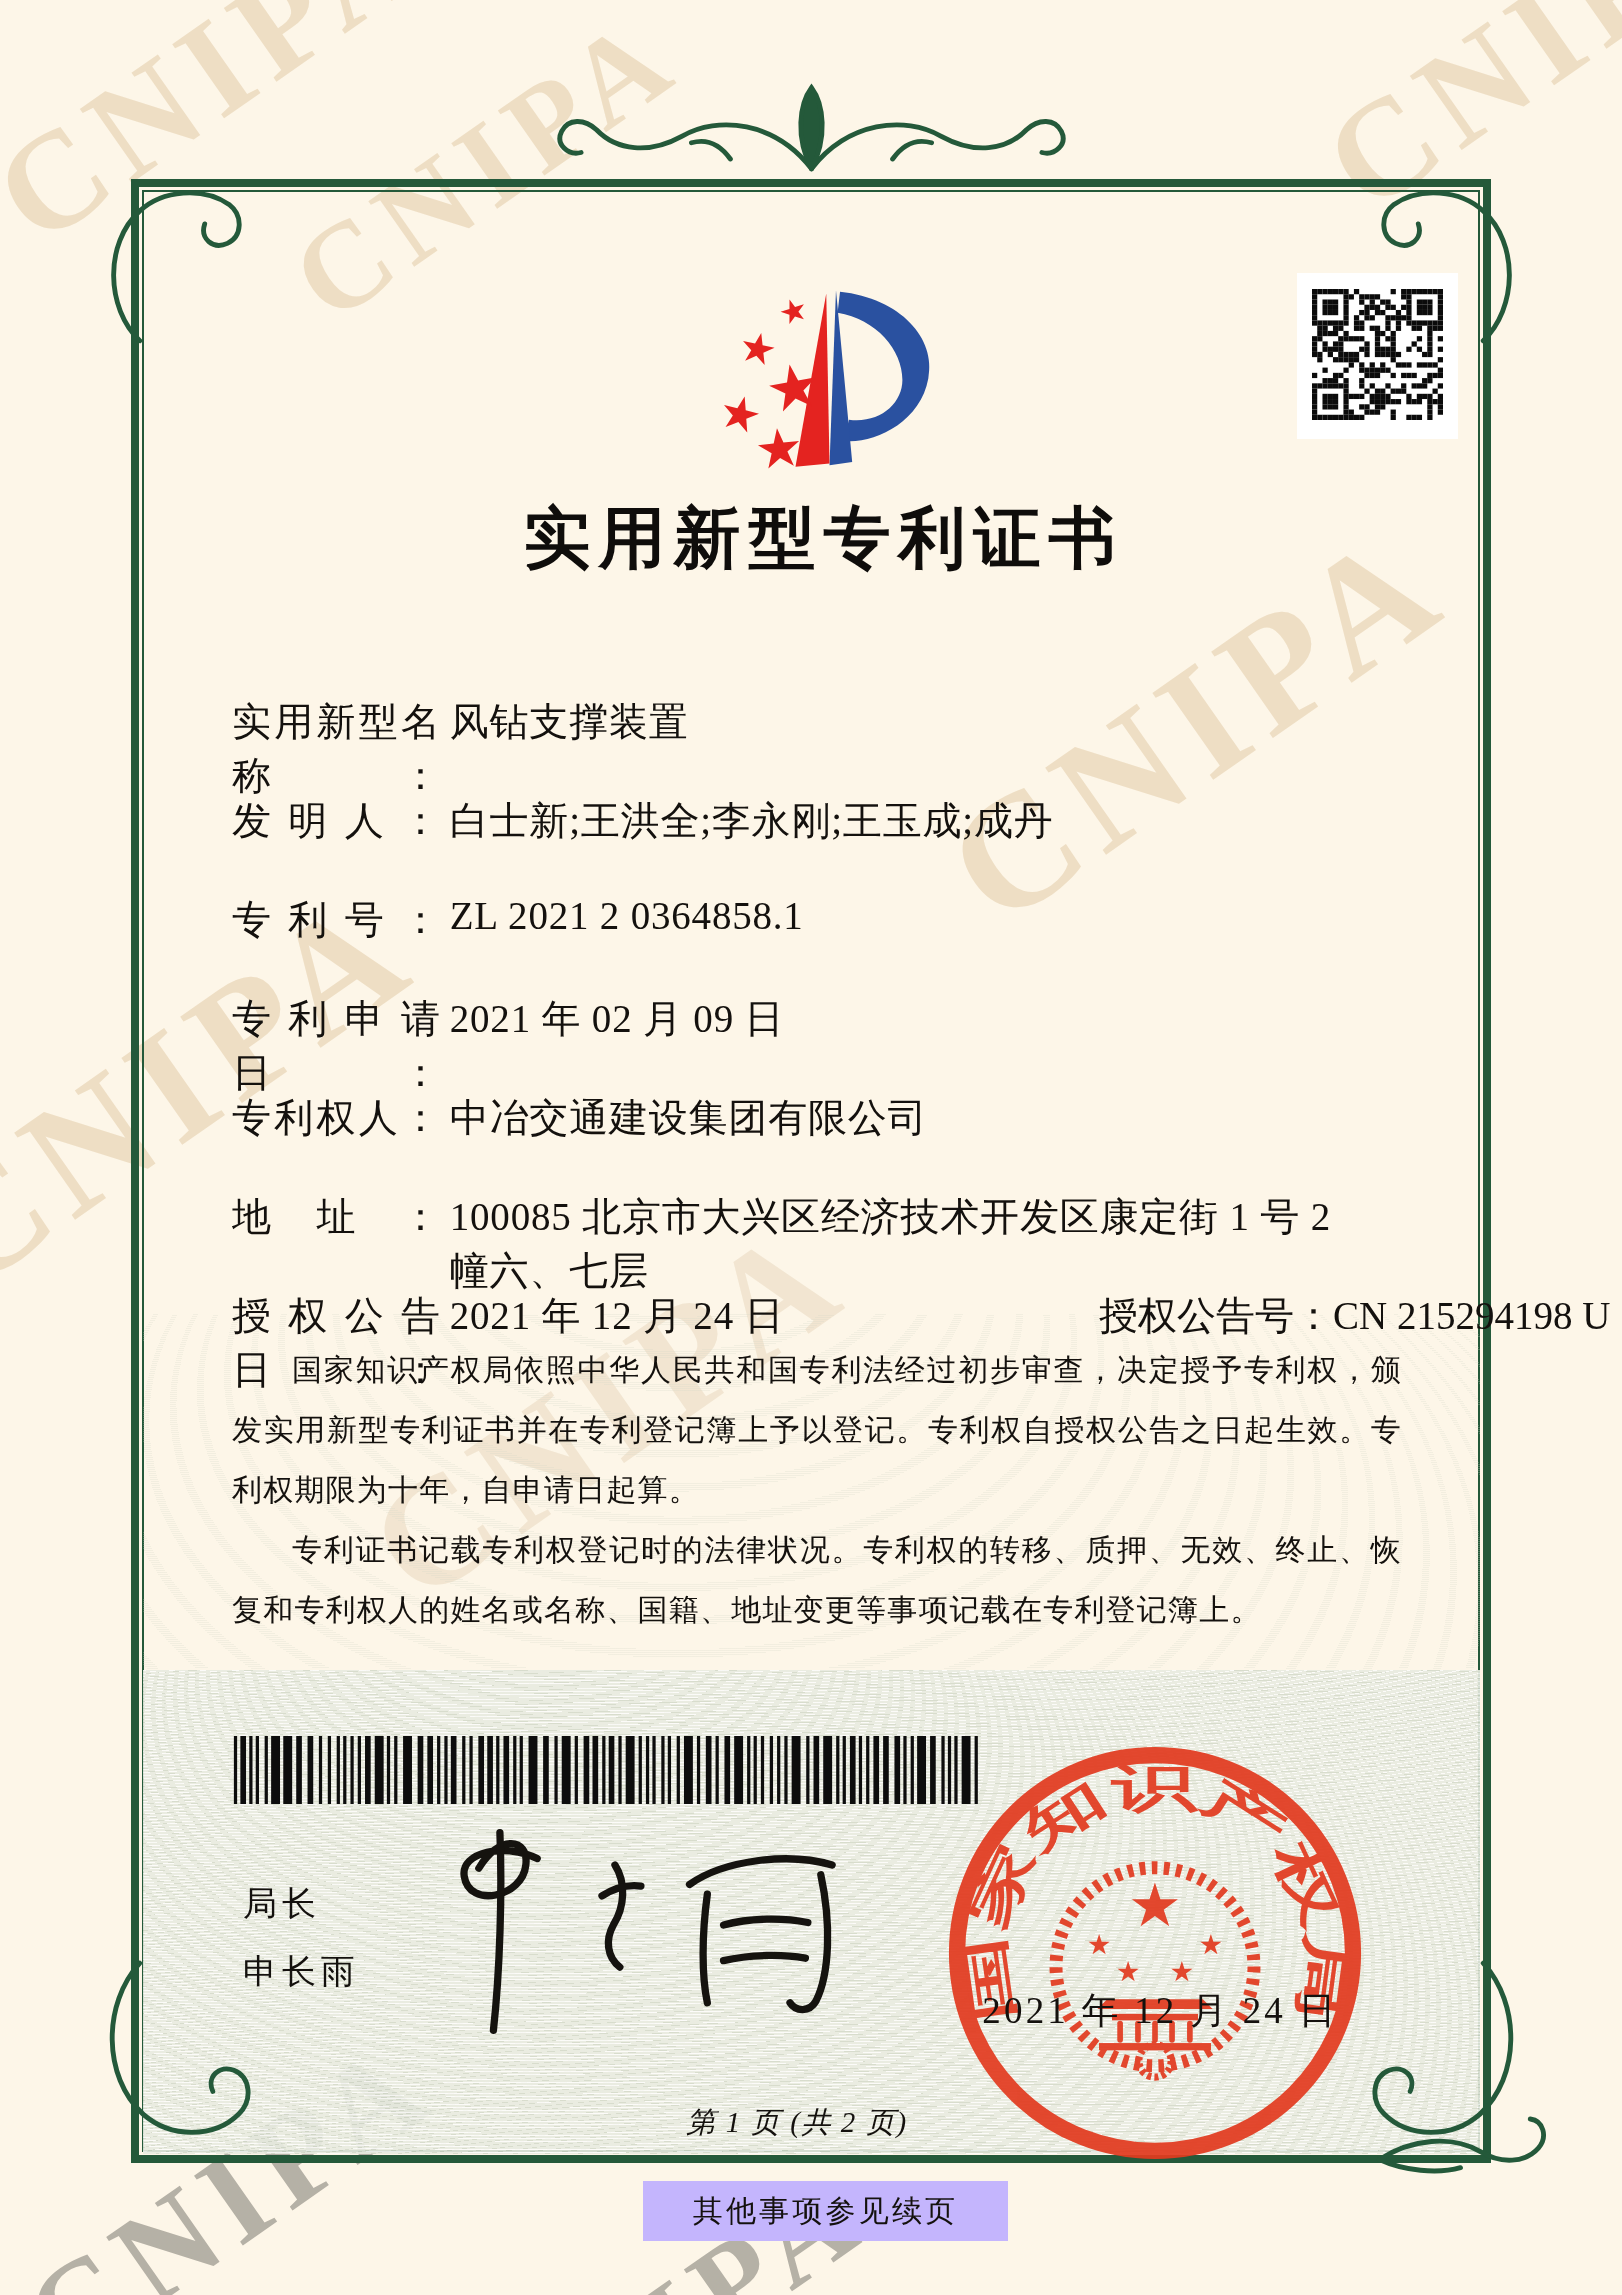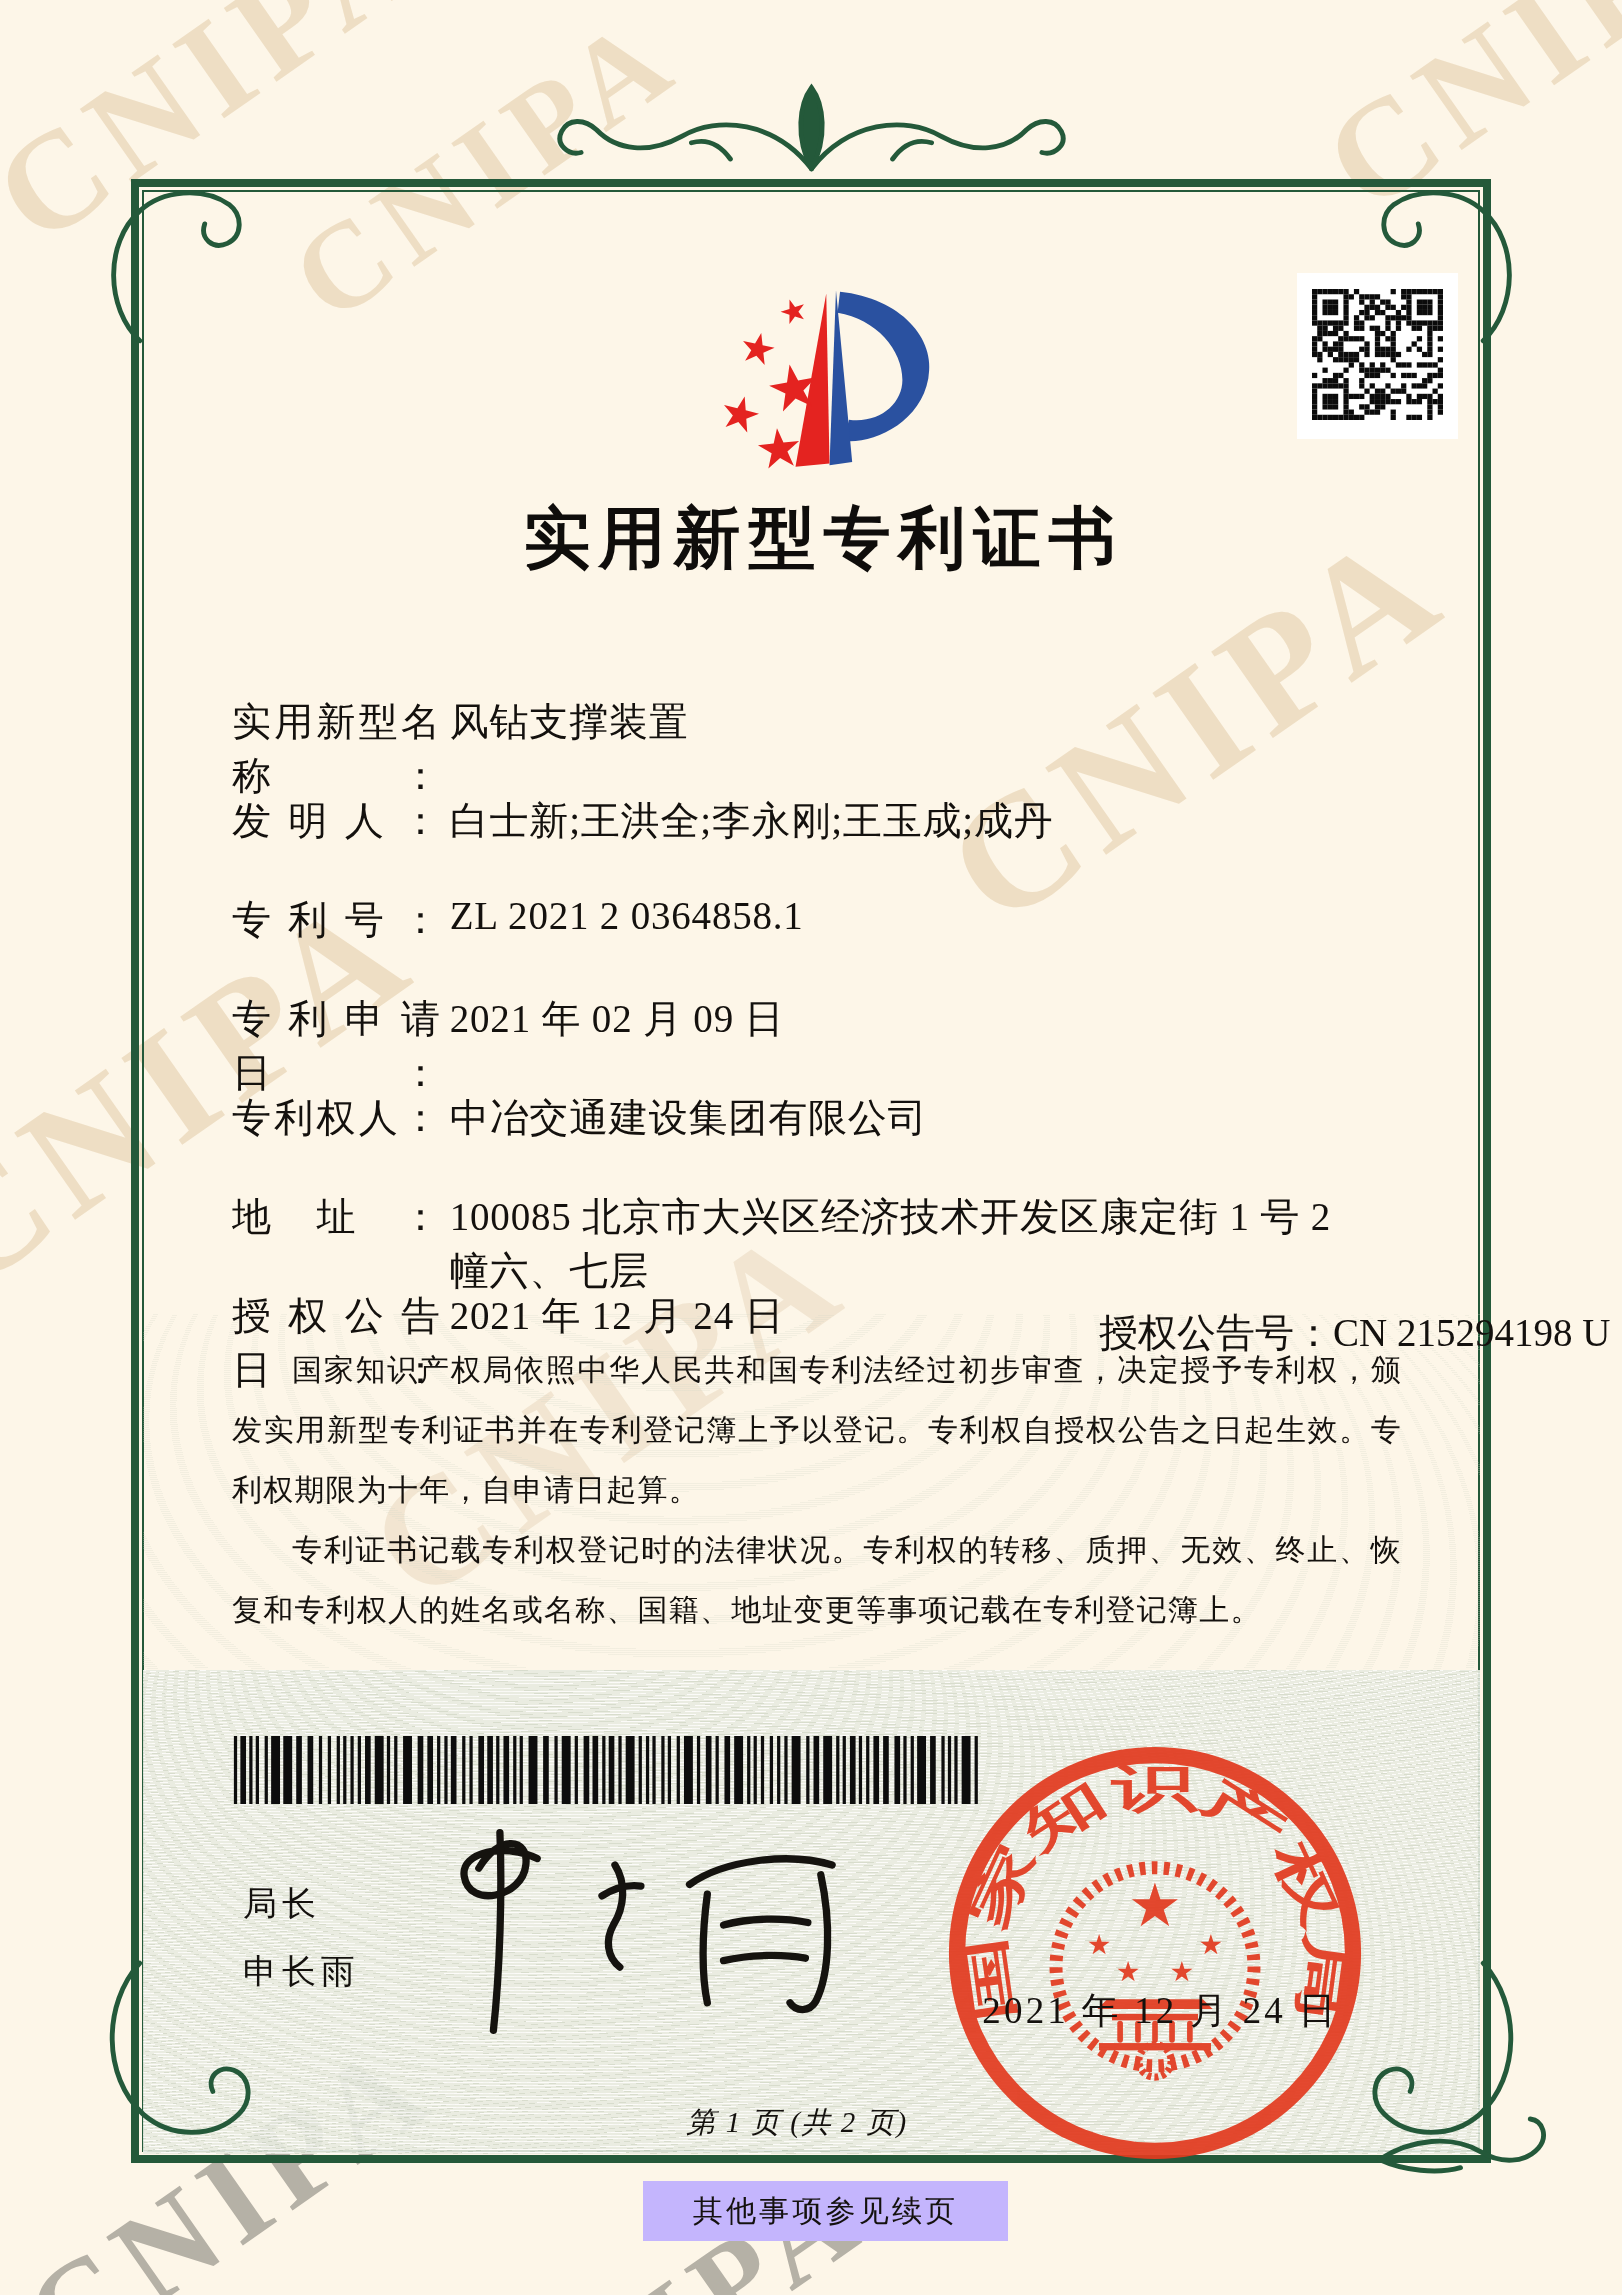--- a/index.html
+++ b/index.html
@@ -50,21 +50,21 @@
   .qr-pad svg{position:absolute;left:14.6px;top:16px;}
   .title{
     position:absolute;left:12px;width:1623px;top:493px;text-align:center;
     font-size:67px;font-weight:bold;letter-spacing:8px;color:#0f0d0b;
   }
   
   .row{position:absolute;left:232px;font-size:39px;color:#14110e;}
   .flabel{display:inline-block;width:208px;text-align:justify;text-align-last:justify;vertical-align:top;}
   .fvalue{display:inline-block;vertical-align:top;letter-spacing:0.8px;}
   .fvalue.wrap{width:909px;}
-  .grant2{position:absolute;left:867px;top:0;white-space:nowrap;margin-top:17px;}
+  .grant2{position:absolute;left:867px;top:0;white-space:nowrap;}
   
   .bodytext{
     position:absolute;left:232px;top:1340px;width:1170px;
     font-size:30px;line-height:60px;text-align:justify;letter-spacing:1.2px;color:#14110e;
   }
   .bodytext p{margin:0;text-indent:2em;}
   
   .barcode{position:absolute;left:233px;top:1736px;}
   .officer{position:absolute;left:243px;top:1881px;font-size:34px;letter-spacing:4.9px;
     font-family:"Liberation Sans","DejaVu Sans",sans-serif;color:#14110e;}

